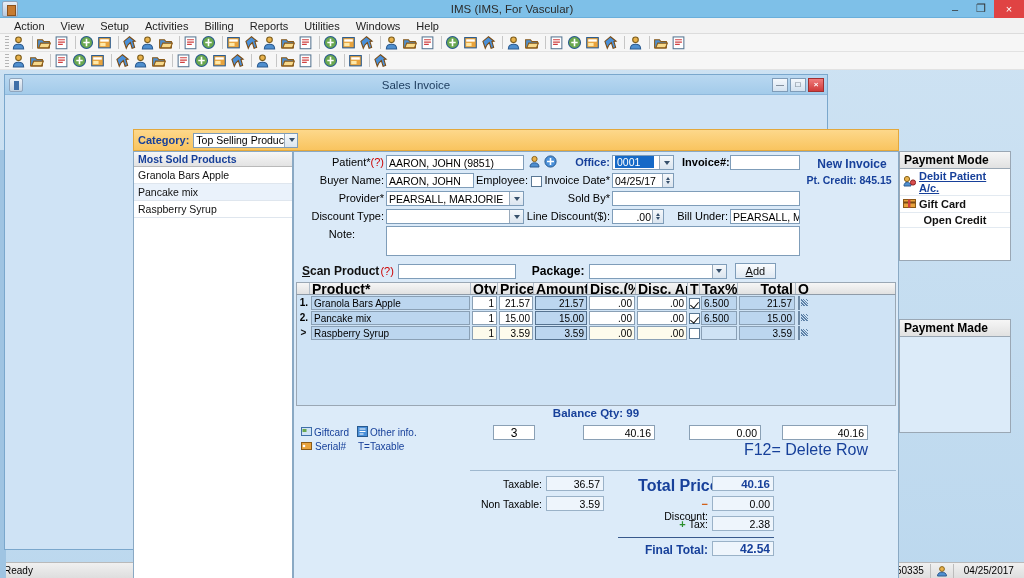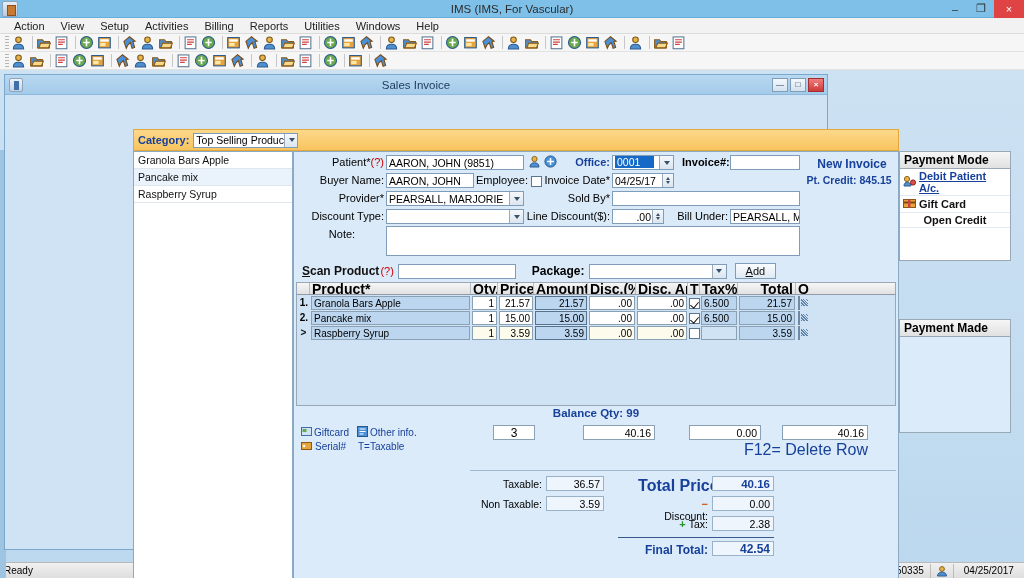--- a/index.html
+++ b/index.html
@@ -558,20 +558,21 @@
           <span class="catlabel">Category:</span>
           <div class="catsel">
             <span>Top Selling Products</span>
             <span class="arrowbtn">
                 <i class="caret"></i>
               </span>
           </div>
         </div>
 
         <div class="leftpanel">
+          <div class="lp-head">Most Sold Products</div>
           <div class="lp-item">Granola Bars Apple</div>
           <div class="lp-item alt">Pancake mix</div>
           <div class="lp-item">Raspberry Syrup</div>
 
         </div>
 
         <div class="formarea">
 
           <div class="fpanel">
 

